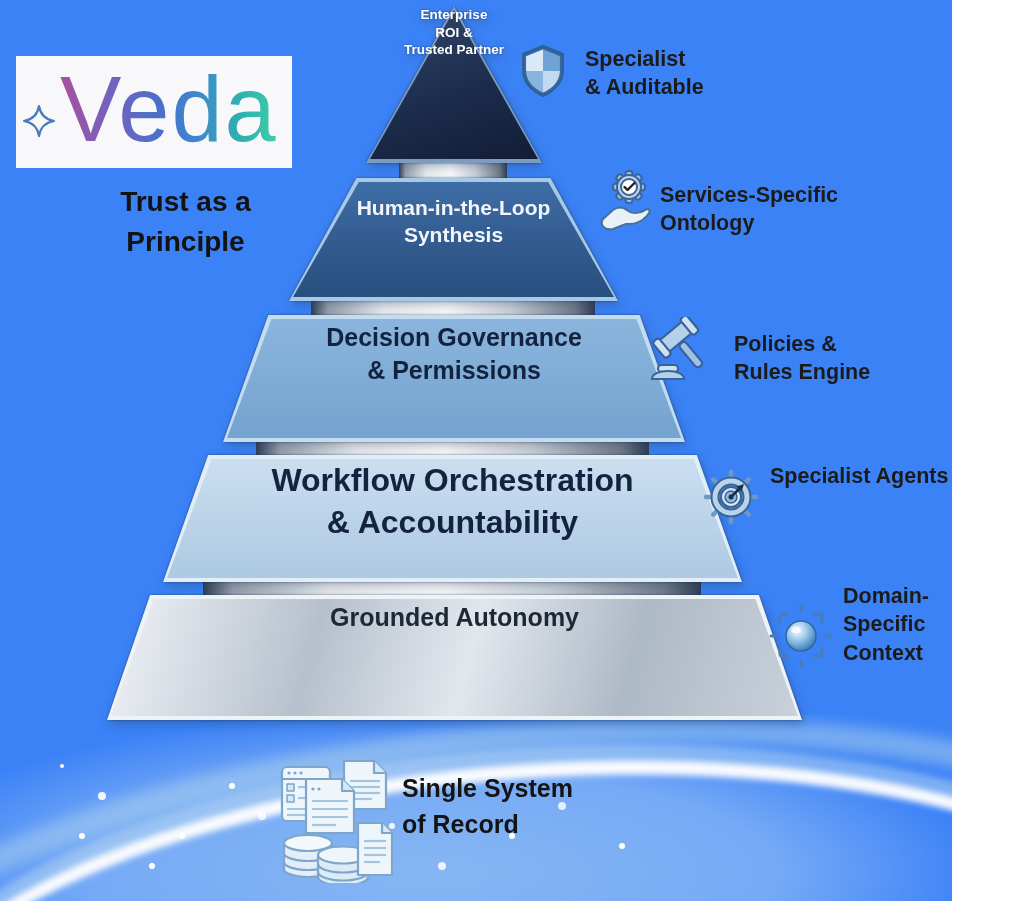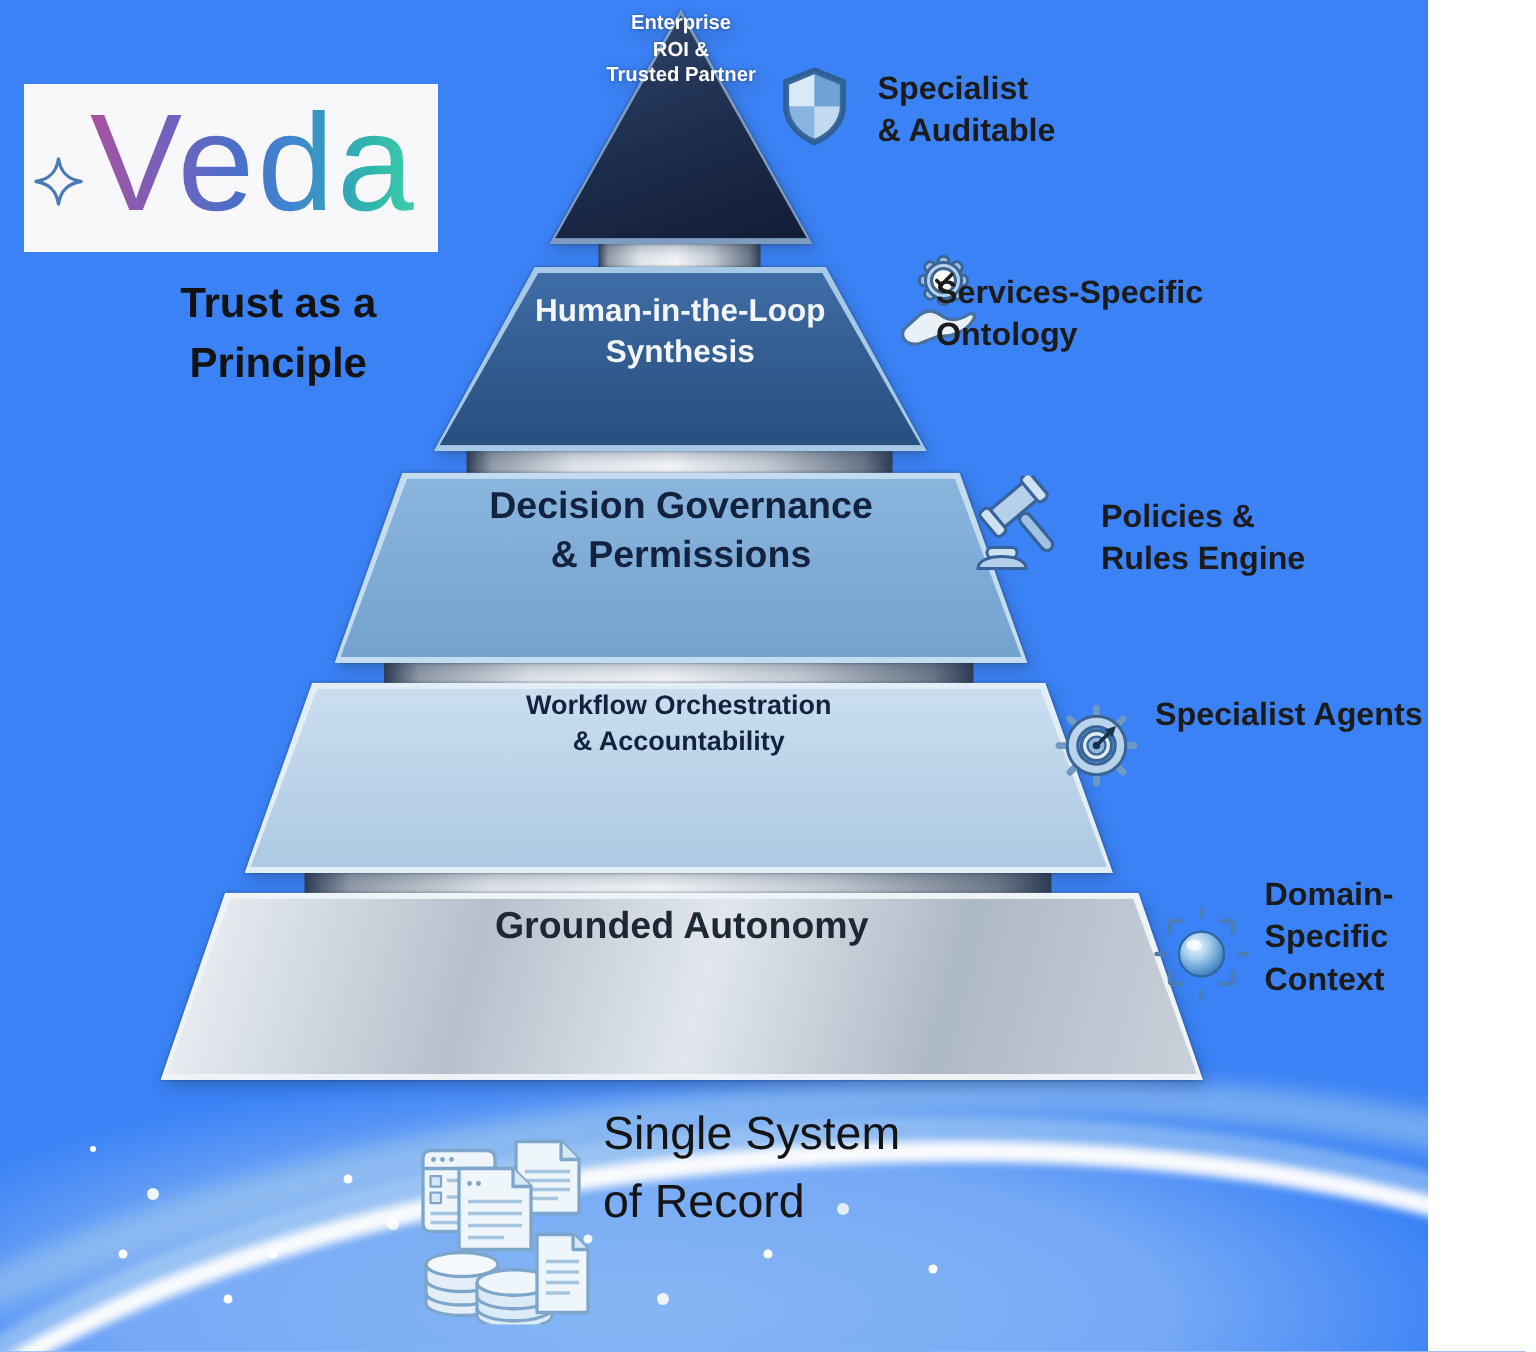--- a/index.html
+++ b/index.html
@@ -42,40 +42,40 @@
   .l3{left:223px;top:315px;width:462px;height:127px;
       --clip:polygon(9.8% 0%,90.2% 0%,100% 100%,0% 100%);
       --edge:#c3dcf0;
       --fill:linear-gradient(180deg,#8ab5dd 0%,#74a3cf 100%);}
   .t3{padding-top:6px;font-size:25px;font-weight:700;color:#13233f;line-height:1.32;}
 
   .l4{left:163px;top:455px;width:579px;height:127px;
       --clip:polygon(7.8% 0%,92.2% 0%,100% 100%,0% 100%);
       --edge:#e2eef7;
       --fill:linear-gradient(180deg,#cadeef 0%,#adc9e3 100%);}
-  .t4{padding-top:4px;font-size:18px;font-weight:700;color:#13233f;line-height:1.32;}
+  .t4{padding-top:4px;font-size:32px;font-weight:700;color:#13233f;line-height:1.32;}
 
   .l5{left:107px;top:595px;width:695px;height:125px;
       --clip:polygon(6.2% 0%,93.8% 0%,100% 100%,0% 100%);
       --edge:#eef3f7;
       --fill:linear-gradient(105deg,#f0f3f7 0%,#b6c0cc 30%,#e2e7ed 52%,#aeb9c6 75%,#c9d1da 100%);}
   .t5{padding-top:6px;font-size:25px;font-weight:700;color:#1e2734;line-height:1.32;}
 
   
   .ann-icon{position:absolute;z-index:3;}
   .ann-label{position:absolute;z-index:3;font-size:21.5px;font-weight:700;color:#1b1b1b;line-height:1.32;}
   #ann1-icon{left:520px;top:43px;}  #ann1-label{left:585px;top:45px;}
-  #ann2-icon{left:595px;top:169px;} #ann2-label{left:624px;top:181px;}
+  #ann2-icon{left:595px;top:169px;} #ann2-label{left:660px;top:181px;}
   #ann3-icon{left:648px;top:317px;} #ann3-label{left:734px;top:330px;}
   #ann4-icon{left:701px;top:466px;} #ann4-label{left:770px;top:462px;}
   #ann5-icon{left:769px;top:603px;} #ann5-label{left:843px;top:582px;}
 
   
   #foundation-icon{position:absolute;left:276px;top:757px;z-index:4;}
-  .foundation-label{position:absolute;left:402px;top:734px;z-index:4;font-size:31px;font-weight:400;color:#141414;line-height:1.45;}
+  .foundation-label{position:absolute;left:402px;top:770px;z-index:4;font-size:25px;font-weight:700;color:#141414;line-height:1.45;}
 
   
   .swoosh{position:absolute;left:0;top:714px;width:1024px;height:187px;overflow:hidden;z-index:0;}
   .sw-fill{position:absolute;inset:0;background:radial-gradient(75% 120% at 42% 85%, rgba(183,216,241,.60) 0%, rgba(208,230,246,.40) 45%, rgba(255,255,255,0) 72%);}
   .sw-band{position:absolute;border-radius:50%;}
   .sw-b1{left:-220px;top:36px;width:1500px;height:560px;box-shadow:0 -26px 0 rgba(167,205,236,.55);filter:blur(7px);transform:rotate(-5deg);}
   .sw-b2{left:-120px;top:64px;width:1320px;height:520px;box-shadow:0 -14px 0 rgba(255,255,255,.95), 0 -30px 0 rgba(186,218,242,.50);filter:blur(3px);transform:rotate(-4deg);}
   .sw-dots{position:absolute;left:60px;top:50px;width:4px;height:4px;border-radius:50%;background:#fff;filter:blur(.4px);
     box-shadow:40px 30px 0 2px rgba(255,255,255,.9),120px 70px 0 1px #fff,200px 50px 0 2px rgba(255,255,255,.8),
                90px 100px 0 1px #fff,260px 90px 0 2px #fff,330px 60px 0 1px rgba(255,255,255,.9),170px 20px 0 1px #fff,

